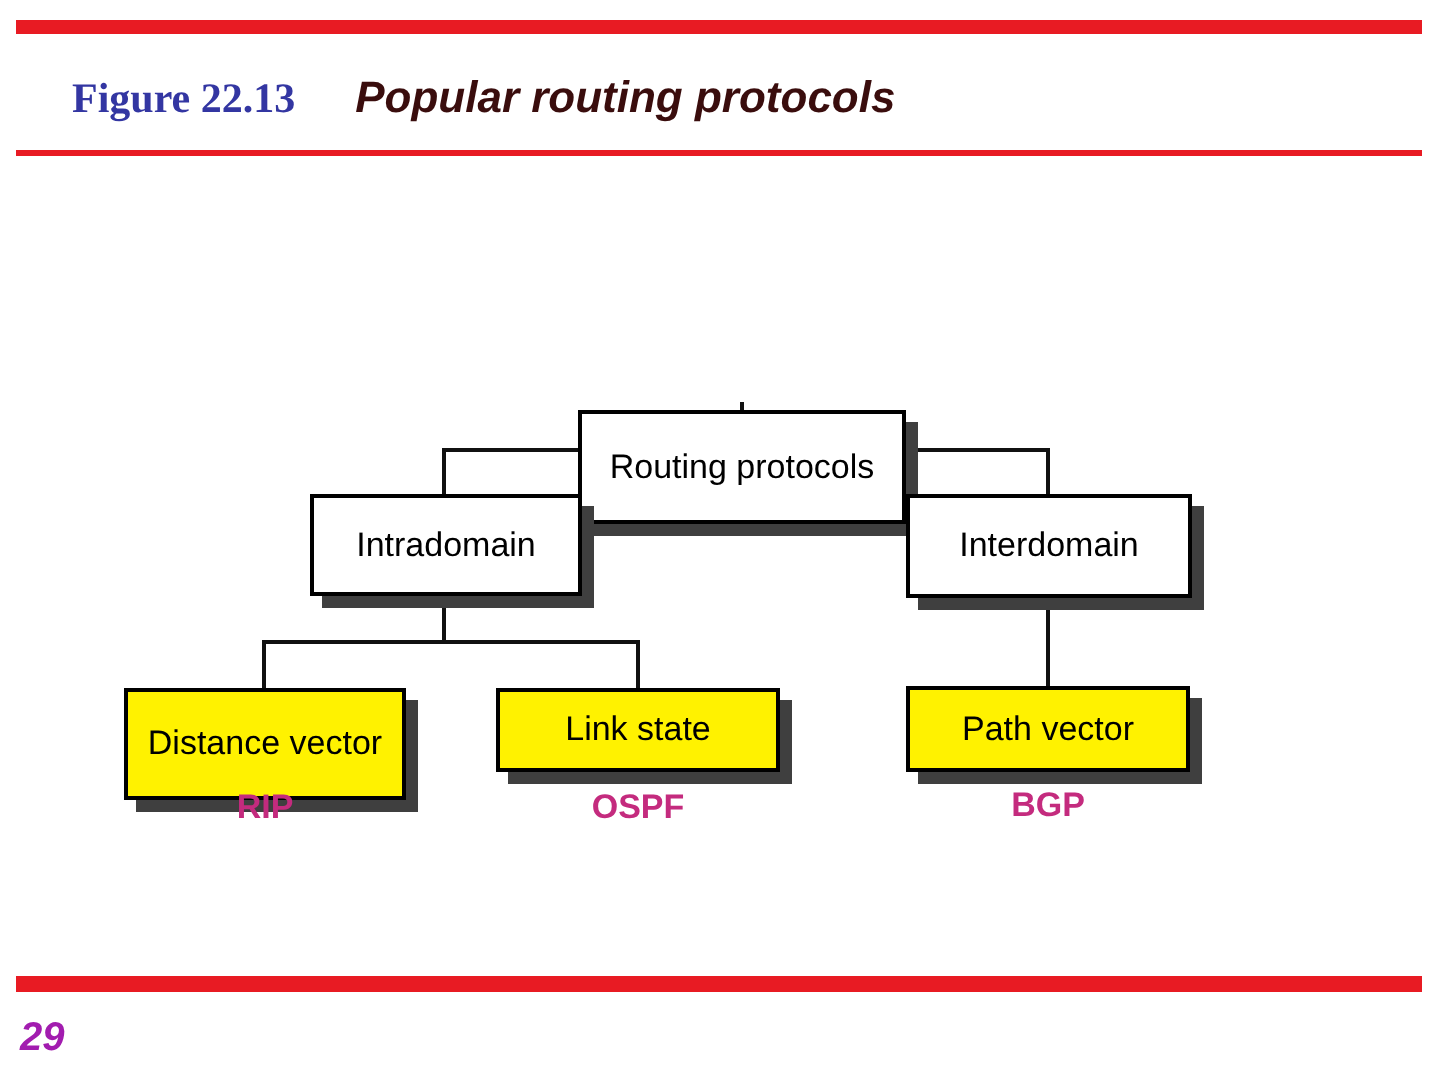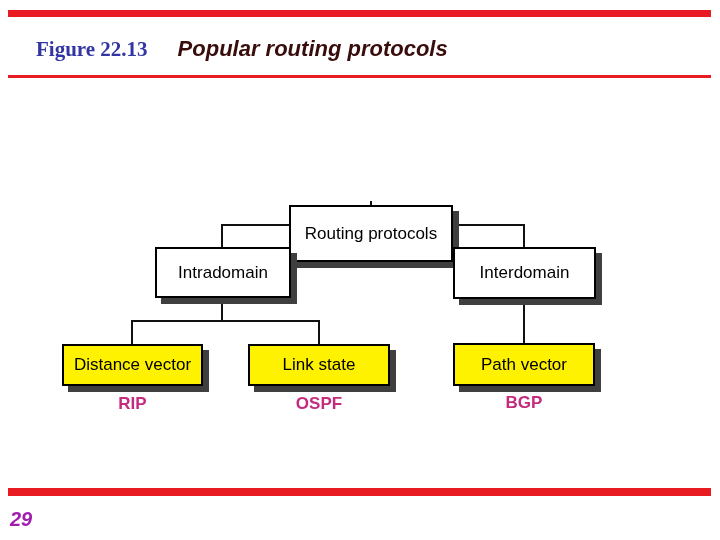--- a/index.html
+++ b/index.html
@@ -64,21 +64,21 @@
     justify-content: center;
     font-size: 17px;
     color: #000;
     z-index: 2;
   }
   .node.yellow { background: var(--node_yellow); }
 
   .node.root        { left: 289px; top: 162px; width: 164px; height: 57px; margin-top: 43px; }
   .node.intradomain { left: 155px; top: 247px; width: 136px; height: 51px; }
   .node.interdomain { left: 453px; top: 247px; width: 143px; height: 52px; }
-  .node.dvector     { left: 62px;  top: 344px; width: 141px; height: 42px; }
+  .node.dvector     { left: 62px;  top: 344px; width: 141px; height: 56px; }
   .node.lstate      { left: 248px; top: 344px; width: 142px; height: 42px; }
   .node.pvector     { left: 453px; top: 343px; width: 142px; height: 43px; }
 
   .conn { position: absolute; background: var(--line_black); z-index: 1; }
   .conn.v { width: 2px; }
   .conn.h { height: 2px; }
   .c-root-v   { left: 370px; top: 201px; height: 25px; }
   .c-t1-h     { left: 221px; top: 224px; width: 304px; }
   .c-t1-vl    { left: 221px; top: 224px; height: 24px; }
   .c-t1-vr    { left: 523px; top: 224px; height: 24px; }

